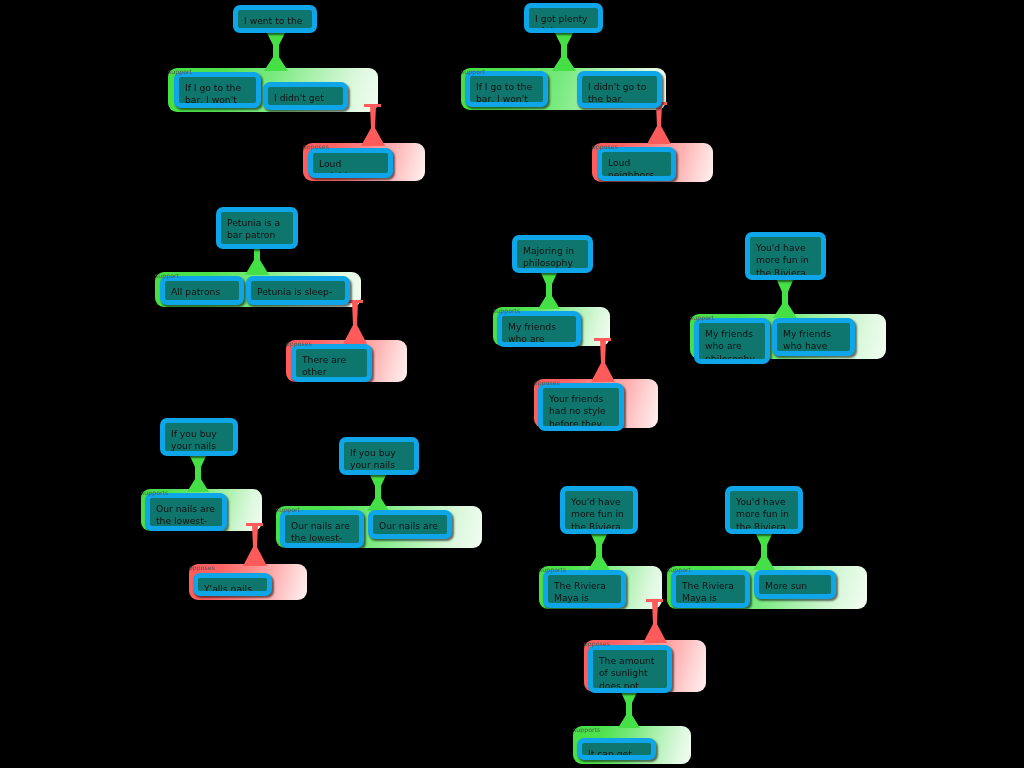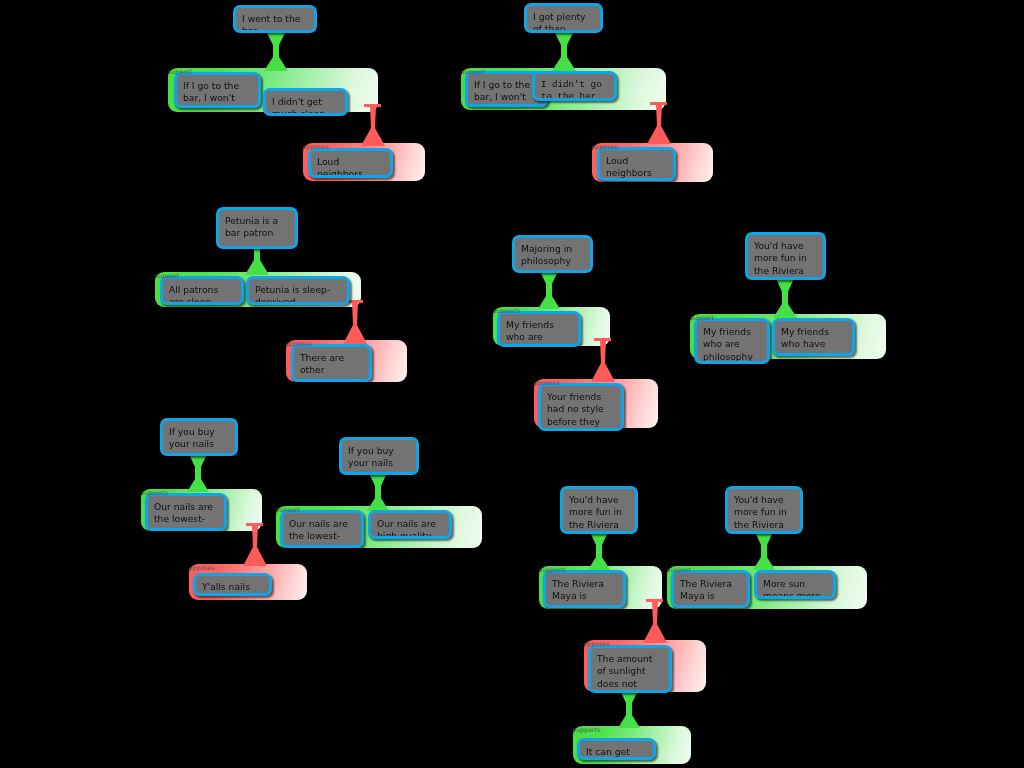--- a/index.html
+++ b/index.html
@@ -20,22 +20,22 @@
   #canvas {
     position: absolute;
     left: 0; top: 0;
     width: 1024px;
     height: 768px;
   }
 
   
   .node {
     position: absolute;
-    background: #737373;
-    border: 3px solid #0ea5e9;
+    background: #0f766e;
+    border: 5px solid #0ea5e9;
     border-radius: 7px;
     color: #111111;
     font-size: 9.2px;
     line-height: 12.4px;
     padding: 5px 6px 4px 6px;
     box-shadow: 1.5px 2px 2px rgba(0,0,0,0.55);
     z-index: 30;
     white-space: normal;
     overflow: hidden;
   }
@@ -85,41 +85,41 @@
 
   <div class="node root" style="left:233px; top:5px; width:84px; height:28px;">I went to the bar.</div>
   <div class="conn" style="left:258px; top:31px; width:36px; height:40px;">
     <svg width="36" height="40" viewBox="0 0 36 40">
       <path d="M8,0 L28,0 L21,14 L21,26 L30,40 L6,40 L15,26 L15,14 Z" fill="#45e045"></path>
     </svg>
   </div>
   <div class="panel support" style="left:168px; top:68px; width:210px; height:44px;"></div>
   <div class="panel-label" style="left:168px; top:68px; width:210px; height:44px;">support</div>
   <div class="node" style="left:174px; top:72px; width:87px; height:36px;">If I go to the bar, I won't get much sleep</div>
-  <div class="node" style="left:263px; top:88px; width:85px; height:28px;">I didn't get much sleep</div>
+  <div class="node" style="left:263px; top:82px; width:85px; height:28px;">I didn't get much sleep</div>
   <div class="conn" style="left:358px; top:104px; width:32px; height:42px;">
     <svg width="32" height="42" viewBox="0 0 32 42">
       <rect x="6" y="0" width="17" height="3" fill="#ff5b5b"></rect>
       <path d="M12,2 L18,2 L17,24 L27,42 L3,42 L13,24 Z" fill="#ff5b5b"></path>
     </svg>
   </div>
   <div class="panel oppose" style="left:303px; top:143px; width:122px; height:38px;"></div>
   <div class="panel-label" style="left:303px; top:143px; width:122px; height:38px;">opposes</div>
   <div class="node" style="left:308px; top:148px; width:85px; height:30px;">Loud neighbors could keep you up.</div>
 
   <div class="node root" style="left:524px; top:3px; width:79px; height:30px;">I got plenty of than.</div>
   <div class="conn" style="left:546px; top:31px; width:36px; height:40px;">
     <svg width="36" height="40" viewBox="0 0 36 40">
       <path d="M8,0 L28,0 L21,14 L21,26 L30,40 L6,40 L15,26 L15,14 Z" fill="#45e045"></path>
     </svg>
   </div>
   <div class="panel support" style="left:461px; top:68px; width:205px; height:42px;"></div>
   <div class="panel-label" style="left:461px; top:68px; width:205px; height:42px;">support</div>
   <div class="node" style="left:465px; top:71px; width:83px; height:36px;">If I go to the bar, I won't get much sleep.</div>
-  <div class="node" style="left:532px; top:71px; width:85px; height:30px;font-family:Liberation Mono, monospace;">I didn't go to the bar.</div>
+  <div class="node" style="left:577px; top:71px; width:85px; height:37px;">I didn't go to the bar.</div>
   <div class="conn" style="left:644px; top:102px; width:32px; height:42px;">
     <svg width="32" height="42" viewBox="0 0 32 42">
       <rect x="6" y="0" width="17" height="3" fill="#ff5b5b"></rect>
       <path d="M12,2 L18,2 L17,24 L27,42 L3,42 L13,24 Z" fill="#ff5b5b"></path>
     </svg>
   </div>
   <div class="panel oppose" style="left:592px; top:143px; width:121px; height:39px;"></div>
   <div class="panel-label" style="left:592px; top:143px; width:121px; height:39px;">opposes</div>
   <div class="node" style="left:597px; top:147px; width:79px; height:34px;">Loud neighbors could keep you up.</div>
 

